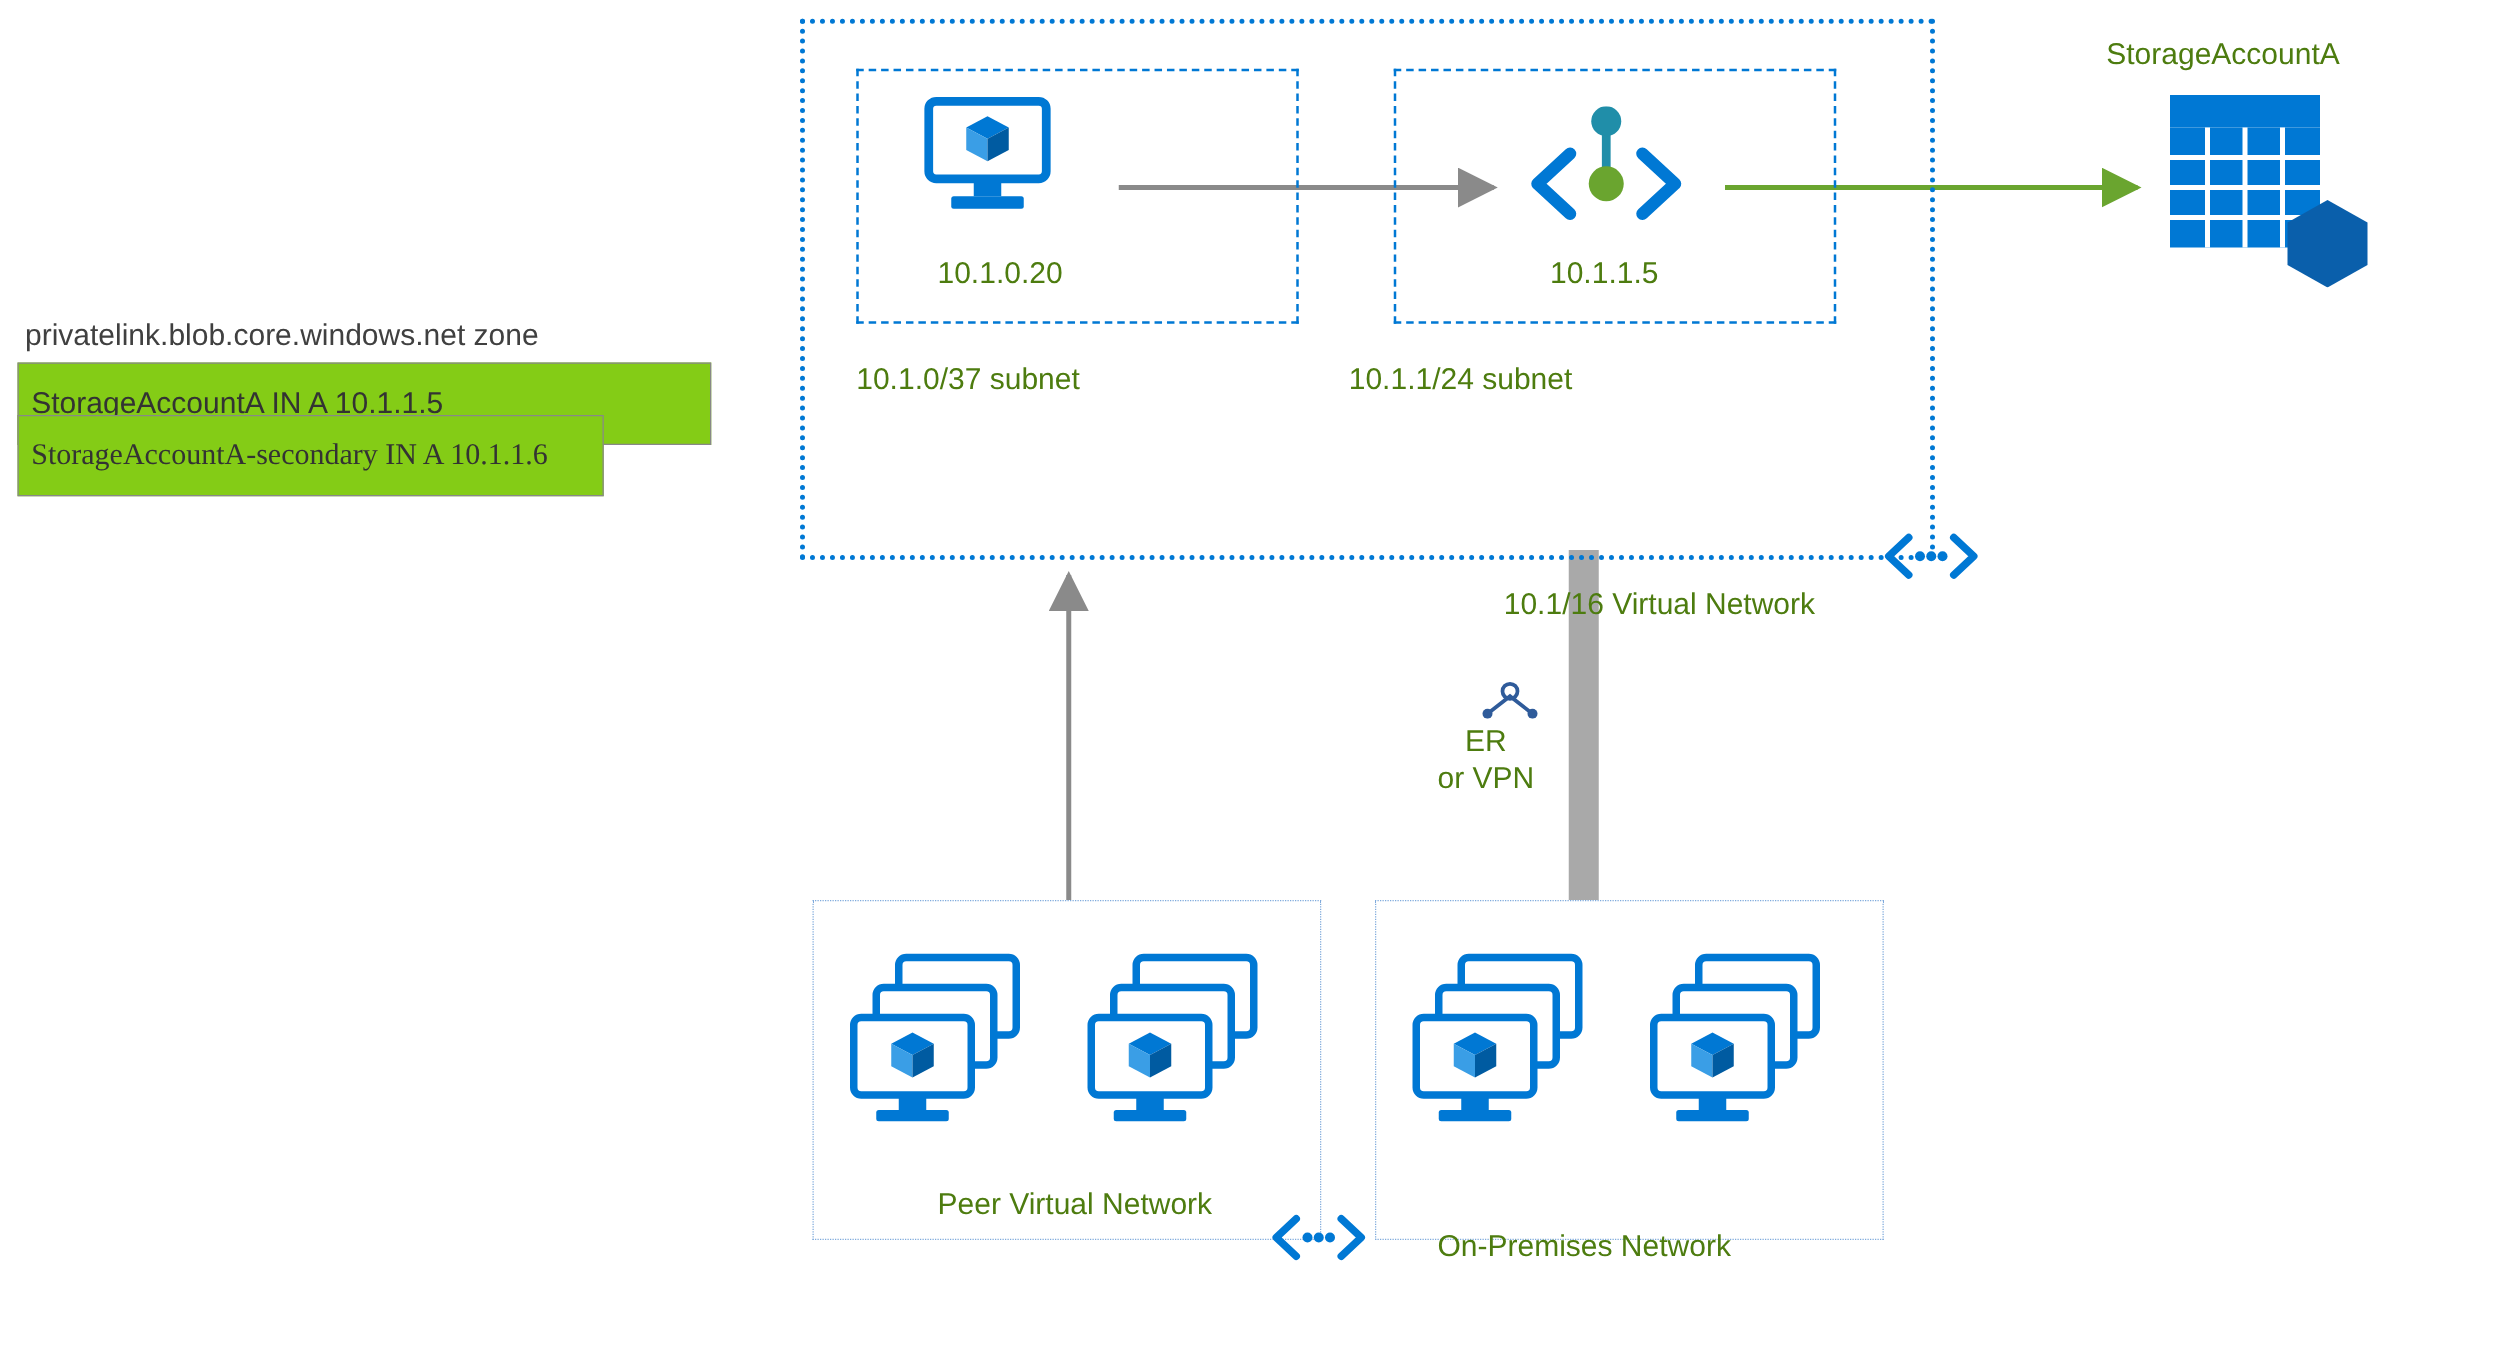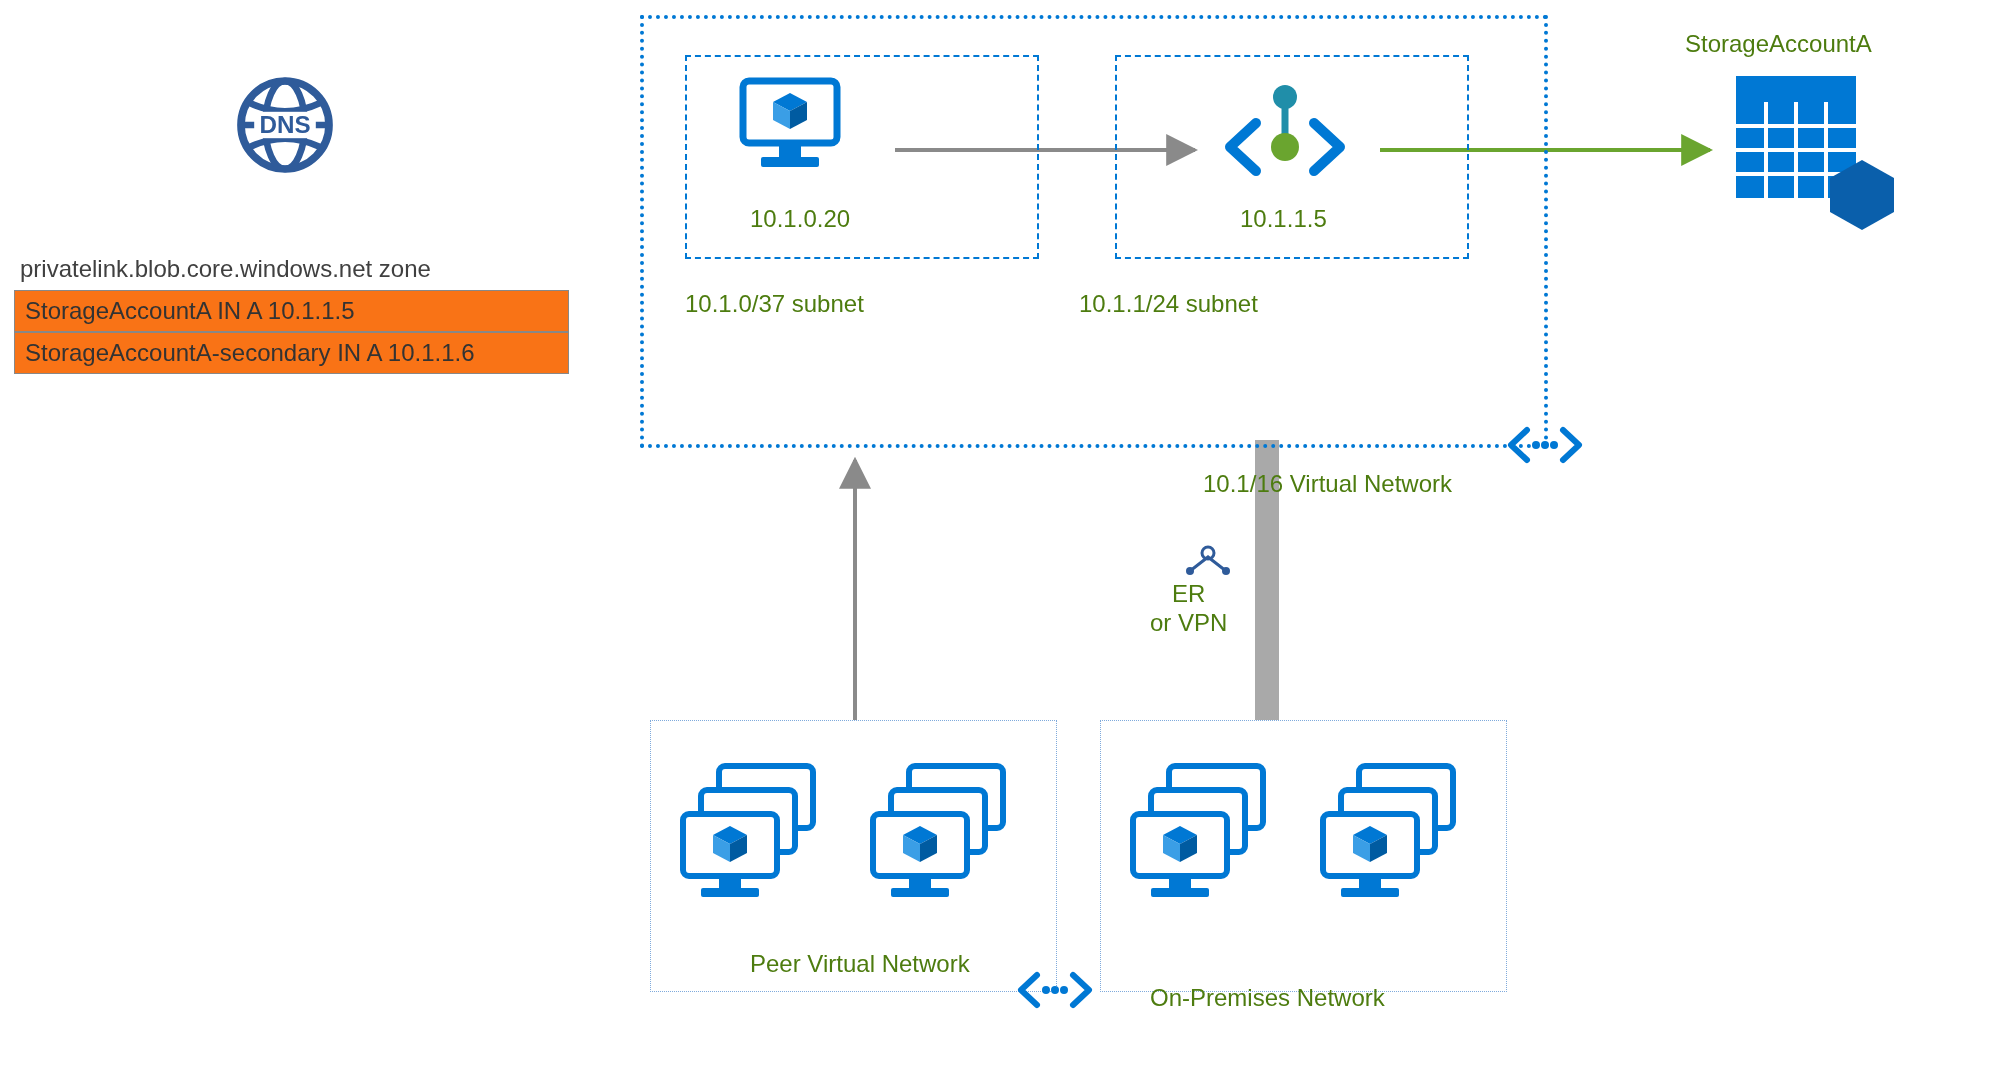--- a/index.html
+++ b/index.html
@@ -1,20 +1,20 @@
 <!DOCTYPE html>
 <html><head>
 <meta charset="utf-8">
 <style>
   html,body{margin:0;padding:0;background:#fff;font-family:"Segoe UI",Arial,sans-serif;color:#333;}
   .canvas{position:relative;width:1996px;height:1088px;}
   .lbl{position:absolute;font-size:24px;white-space:nowrap;}
   .blue{color:#4d7c0f;}
   .dark{color:#404040;}
-  .dns-zone{position:absolute;border:1px solid #888;font-size:24px;padding:6px 10px;background:#f97316;box-sizing:border-box;}
+  .dns-zone{position:absolute;border:1px solid #888;font-size:24px;padding:18px 10px;background:#84cc16;box-sizing:border-box;}
   .vnet-box{position:absolute;border:4px dotted #0078d4;}
   .subnet-box{position:absolute;border:2px dashed #0078d4;}
   .net-box{position:absolute;border:1px dotted #7faadc;}
   svg.overlay{position:absolute;left:0;top:0;width:1996px;height:1088px;pointer-events:none;}
 </style>
 </head>
 <body>
 
 <div class="canvas">
 
@@ -30,36 +30,25 @@
 
     <line x1="895" y1="150" x2="1195" y2="150" stroke="#8a8a8a" stroke-width="4" marker-end="url(#arrow-gray)"></line>
 
     <line x1="1380" y1="150" x2="1710" y2="150" stroke="#6aa52f" stroke-width="4" marker-end="url(#arrow-green)"></line>
 
     <line x1="855" y1="720" x2="855" y2="460" stroke="#8a8a8a" stroke-width="4" marker-end="url(#arrow-gray)"></line>
 
     <rect x="1255" y="440" width="24" height="280" fill="#a9a9a9"></rect>
   </svg>
 
-  <div style="position:absolute;left:230px;top:70px;">
-    <svg width="110" height="110" viewBox="0 0 100 100">
-      <circle cx="50" cy="50" r="40" fill="none" stroke="#2f5b9a" stroke-width="7"></circle>
-      <ellipse cx="50" cy="50" rx="18" ry="40" fill="none" stroke="#2f5b9a" stroke-width="6"></ellipse>
-      <line x1="10" y1="50" x2="90" y2="50" stroke="#2f5b9a" stroke-width="6"></line>
-      <path d="M18 30 Q50 45 82 30" fill="none" stroke="#2f5b9a" stroke-width="6"></path>
-      <path d="M18 70 Q50 55 82 70" fill="none" stroke="#2f5b9a" stroke-width="6"></path>
-      <rect x="22" y="38" width="56" height="24" fill="#fff"></rect>
-      <text x="50" y="57" text-anchor="middle" font-size="22" font-weight="700" fill="#2f5b9a" font-family="Segoe UI,Arial">DNS</text>
-    </svg>
-  </div>
 
   <div class="lbl dark" style="left:20px;top:255px;">privatelink.blob.core.windows.net zone</div>
 
   <div class="dns-zone" style="left:14px;top:290px;width:555px;">StorageAccountA IN A 10.1.1.5</div>
-  <div class="dns-zone" style="left:14px;top:332px;width:555px;">StorageAccountA-secondary IN A 10.1.1.6</div>
+  <div class="dns-zone" style="left:14px;top:332px;width:469px;font-family:Liberation Serif, serif;">StorageAccountA-secondary IN A 10.1.1.6</div>
 
   <div class="vnet-box" style="left:640px;top:15px;width:900px;height:425px;"></div>
 
   <div class="subnet-box" style="left:685px;top:55px;width:350px;height:200px;"></div>
 
   <div style="position:absolute;left:735px;top:75px;">
     <svg width="110" height="100" viewBox="0 0 110 100">
       <rect x="8" y="6" width="94" height="62" rx="6" fill="none" stroke="#0078d4" stroke-width="7"></rect>
       <rect x="44" y="68" width="22" height="14" fill="#0078d4"></rect>
       <rect x="26" y="82" width="58" height="10" rx="2" fill="#0078d4"></rect>

